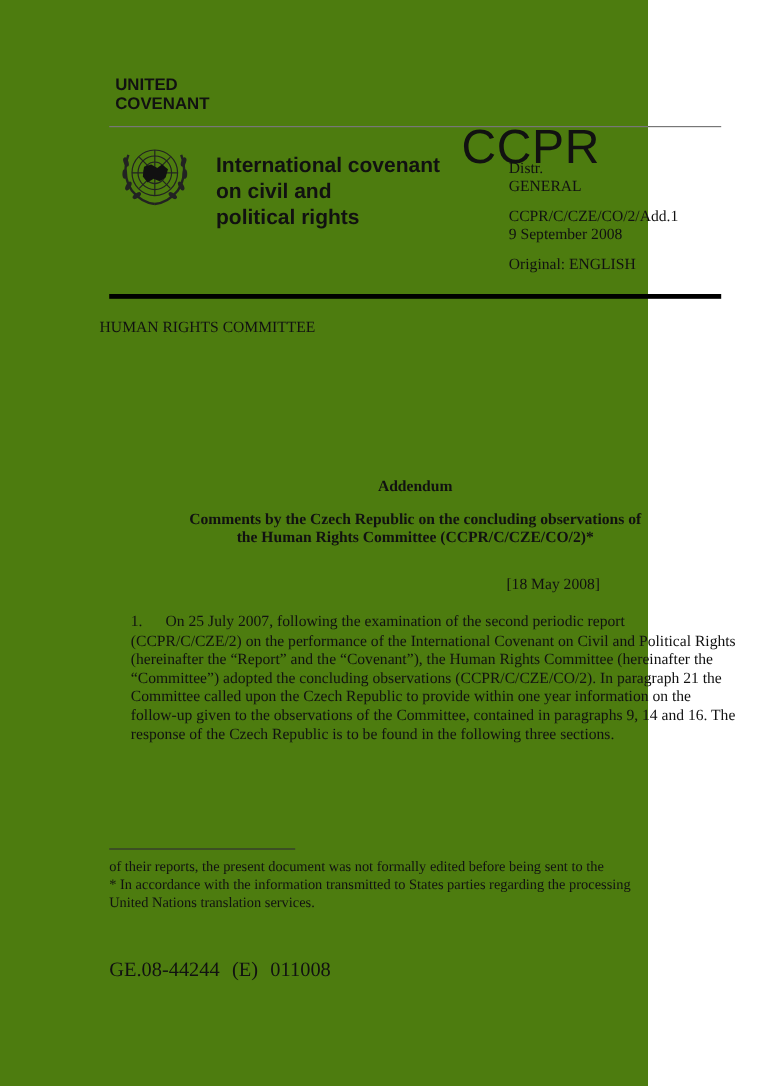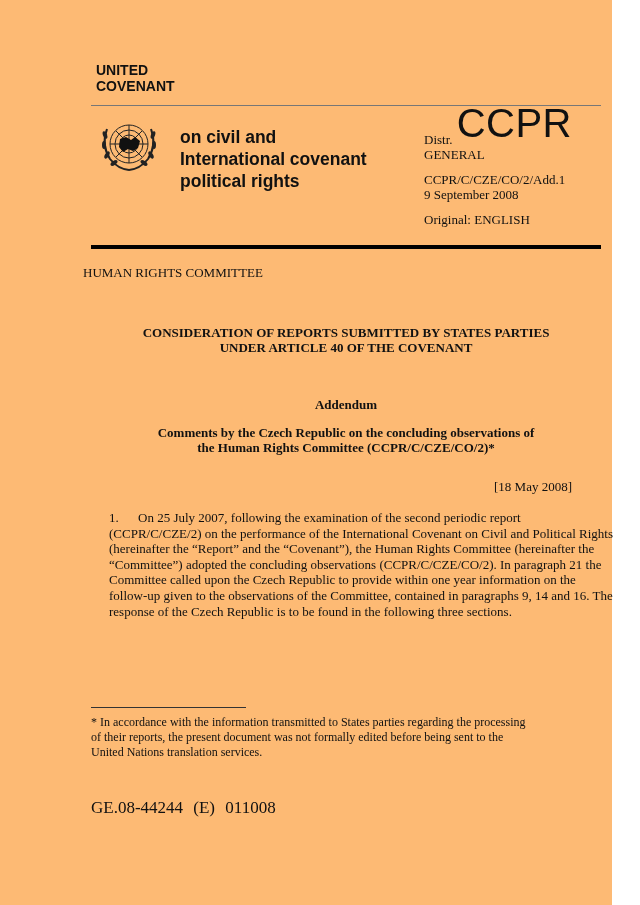--- a/index.html
+++ b/index.html
@@ -1,17 +1,17 @@
 <!DOCTYPE html>
 <html><head>
 <meta charset="utf-8">
 <style>
   html, body { margin: 0; padding: 0; background: #ffffff; }
   body { width: 640px; height: 905px; position: relative; overflow: hidden; color: #111; }
-  .page { position: absolute; left: 0; top: 0; width: 612px; height: 905px; background: #fdba74; }
+  .page { position: absolute; left: 0; top: 0; width: 540px; height: 905px; background: #4d7c0f; }
 
   .org { position: absolute; left: 96px; top: 62px; font-family: "Liberation Sans", sans-serif; font-weight: bold; font-size: 14px; line-height: 16px; }
   .ccpr { position: absolute; right: 40px; top: 60px; font-family: "Liberation Sans", sans-serif; font-weight: normal; font-size: 40px; line-height: 44px; letter-spacing: 0.5px; margin-top: 41px; }
   .rule-thin { position: absolute; left: 91px; top: 105px; width: 510px; height: 1px; background: #777; }
 
   .emblem { position: absolute; left: 98px; top: 115px; width: 62px; height: 62px; }
   .covenant { position: absolute; left: 180px; top: 126px; font-family: "Liberation Sans", sans-serif; font-weight: bold; font-size: 17.5px; line-height: 22px; }
 
   .distr { position: absolute; left: 424px; top: 132px; font-family: Liberation Serif, serif; font-size: 13px; line-height: 15px; }
   .distr div { white-space: nowrap; }
@@ -73,62 +73,58 @@
       <ellipse cx="9" cy="40" rx="2" ry="4" transform="rotate(30 9 40)"></ellipse>
       <ellipse cx="16" cy="48" rx="2" ry="4" transform="rotate(55 16 48)"></ellipse>
       <ellipse cx="55" cy="20" rx="2" ry="4" transform="rotate(20 55 20)"></ellipse>
       <ellipse cx="56" cy="30" rx="2" ry="4"></ellipse>
       <ellipse cx="53" cy="40" rx="2" ry="4" transform="rotate(-30 53 40)"></ellipse>
       <ellipse cx="46" cy="48" rx="2" ry="4" transform="rotate(-55 46 48)"></ellipse>
     </g>
   </svg>
 
   <div class="covenant">
+    <div>International covenant</div>
     <div>on civil and</div>
-    <div>International covenant</div>
     <div>political rights</div>
   </div>
 
   <div class="distr">
     <div>Distr.</div>
     <div>GENERAL</div>
     <div class="gap"></div>
     <div>CCPR/C/CZE/CO/2/Add.1</div>
     <div>9 September 2008</div>
     <div class="gap"></div>
     <div>Original:  ENGLISH</div>
   </div>
 
   <div class="rule-thick"></div>
 
   <div class="committee">HUMAN RIGHTS COMMITTEE</div>
 
-  <div class="center t1">
-    <div>CONSIDERATION OF REPORTS SUBMITTED BY STATES PARTIES</div>
-    <div>UNDER ARTICLE 40 OF THE COVENANT</div>
-  </div>
   <div class="center t3">Addendum</div>
   <div class="center t4">
     <div>Comments by the Czech Republic on the concluding observations of</div>
     <div>the Human Rights Committee (CCPR/C/CZE/CO/2)*</div>
   </div>
 
   <div class="date">[18 May 2008]</div>
 
   <div class="para">
     <div class="line"><span class="num">1.</span><span>On 25 July 2007, following the examination of the second periodic report</span></div>
     <div class="line">(CCPR/C/CZE/2) on the performance of the International Covenant on Civil and Political Rights</div>
     <div class="line">(hereinafter the “Report” and the “Covenant”), the Human Rights Committee (hereinafter the</div>
     <div class="line">“Committee”) adopted the concluding observations (CCPR/C/CZE/CO/2). In paragraph 21 the</div>
     <div class="line">Committee called upon the Czech Republic to provide within one year information on the</div>
     <div class="line">follow-up given to the observations of the Committee, contained in paragraphs 9, 14 and 16. The</div>
     <div class="line">response of the Czech Republic is to be found in the following three sections.</div>
   </div>
 
   <div class="fn-rule"></div>
   <div class="footnote">
+    <div class="line">of their reports, the present document was not formally edited before being sent to the</div>
     <div class="line">*  In accordance with the information transmitted to States parties regarding the processing</div>
-    <div class="line">of their reports, the present document was not formally edited before being sent to the</div>
     <div class="line">United Nations translation services.</div>
   </div>
 
   <div class="docref">GE.08-44244  (E)   011008</div>
 </div>
 
 </body></html>

